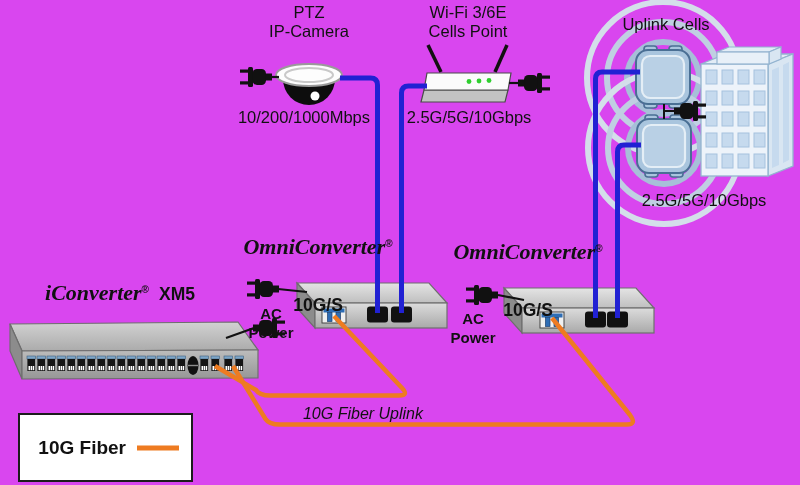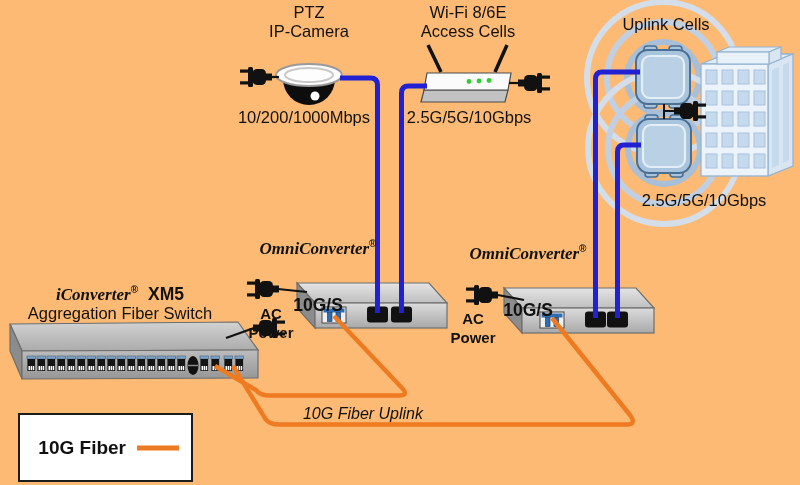--- a/index.html
+++ b/index.html
@@ -1,22 +1,22 @@
 <!DOCTYPE html>
 <html><head>
 <meta charset="utf-8">
 <style>
   html,body{margin:0;padding:0;background:#fff;}
-  #stage{position:relative;width:800px;height:485px;background:#fdba74;overflow:hidden;
+  #stage{position:relative;width:800px;height:485px;background:#d946ef;overflow:hidden;
          font-family:"Liberation Sans",sans-serif;color:#111;}
   svg.scene{position:absolute;left:0;top:0;z-index:1;}
   .lbl{position:absolute;z-index:2;text-align:center;font-size:16.5px;line-height:19px;color:#111;}
   .lbl span{display:block;}
   .brandline{white-space:nowrap;}
-  .brand{font-family:"Liberation Serif",serif;font-style:italic;font-weight:bold;font-size:17px;display:inline !important;}
+  .brand{font-family:"Liberation Serif",serif;font-style:italic;font-weight:bold;font-size:22px;display:inline !important;}
   .reg{font-size:10px;display:inline !important;vertical-align:super;font-weight:bold;}
   .model{font-weight:bold;font-size:17.5px;display:inline !important;margin-left:10px;}
   .modelline{font-weight:bold;font-size:17.5px;margin-top:38px;}
   .acpower{font-size:15px;font-weight:bold;}
   .uplink{font-style:italic;font-size:16px;}
   .legend{position:absolute;left:18px;top:413px;width:175px;height:69px;border:2.5px solid #1c1c1c;
           box-sizing:border-box;display:flex;flex-direction:column;justify-content:center;gap:7px;
           padding-right:10px;background:#fff;z-index:2;}
   .legend-row{display:flex;align-items:center;justify-content:flex-end;gap:9px;}
   .legend-label{font-weight:bold;font-size:19px;white-space:nowrap;}
@@ -231,22 +231,22 @@
 
 <div class="lbl" style="left:239px;top:3px;width:140px">
   <span>PTZ</span>
   <span>IP-Camera</span>
 </div>
 <div class="lbl" style="left:230px;top:108px;width:148px">
   <span>10/200/1000Mbps</span>
 </div>
 
 <div class="lbl" style="left:398px;top:3px;width:140px">
-  <span>Wi-Fi 8/6E</span>
-  <span>Access Cells</span>
+  <span>Wi-Fi 3/6E</span>
+  <span>Cells Point</span>
 </div>
 <div class="lbl" style="left:399px;top:108px;width:140px">
   <span>2.5G/5G/10Gbps</span>
 </div>
 
 <div class="lbl" style="left:596px;top:15px;width:140px">
   <span>Uplink Cells</span>
 </div>
 <div class="lbl" style="left:634px;top:191px;width:140px">
   <span>2.5G/5G/10Gbps</span>
@@ -269,21 +269,20 @@
   <span class="modelline">10G/S</span>
 </div>
 <div class="lbl acpower" style="left:440px;top:309px;width:66px">
   <span>AC Power</span>
 </div>
 
 <div class="lbl" style="left:15px;top:280px;width:210px">
   <span class="brandline">
     <span class="brand">iConverter</span><span class="reg">®</span><span class="model">XM5</span>
   </span>
-  <span>Aggregation Fiber Switch</span>
 </div>
 
 <div class="lbl uplink" style="left:283px;top:404px;width:160px">
   <span>10G Fiber Uplink</span>
 </div>
 
 <div class="legend">
   <div class="legend-row">
     <span class="legend-label">10G Fiber</span>
     <svg width="46" height="8">

